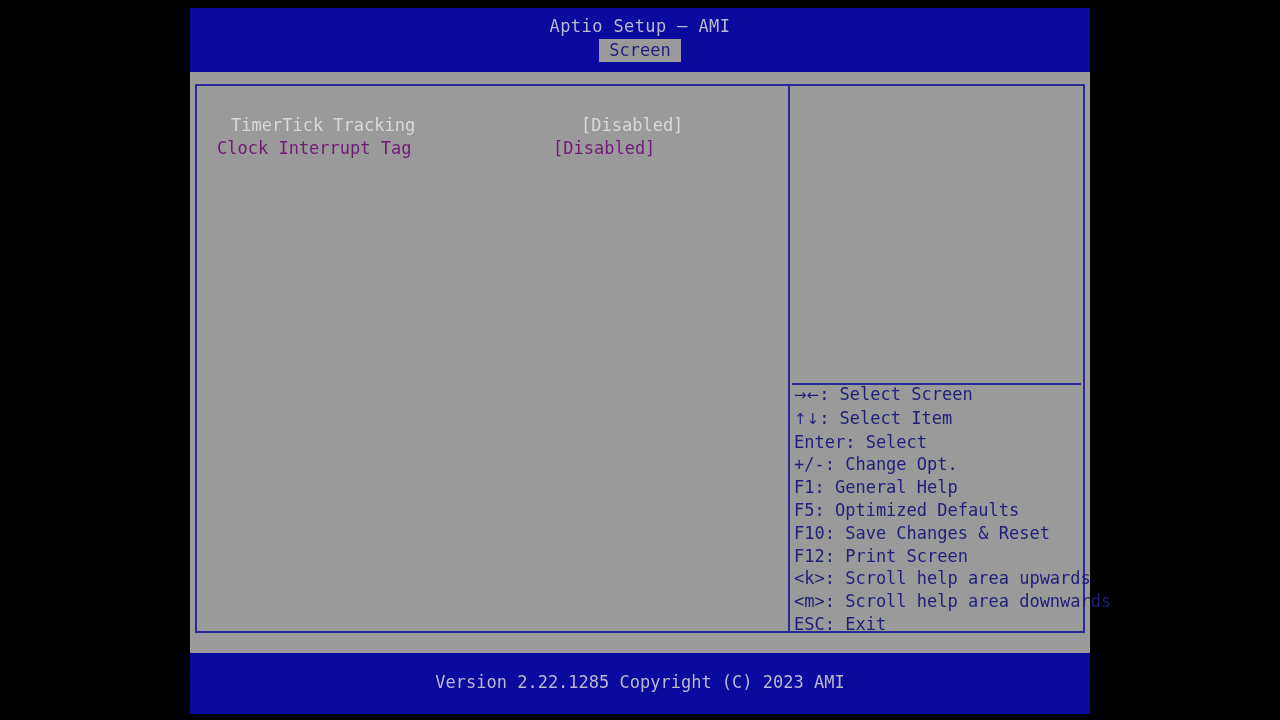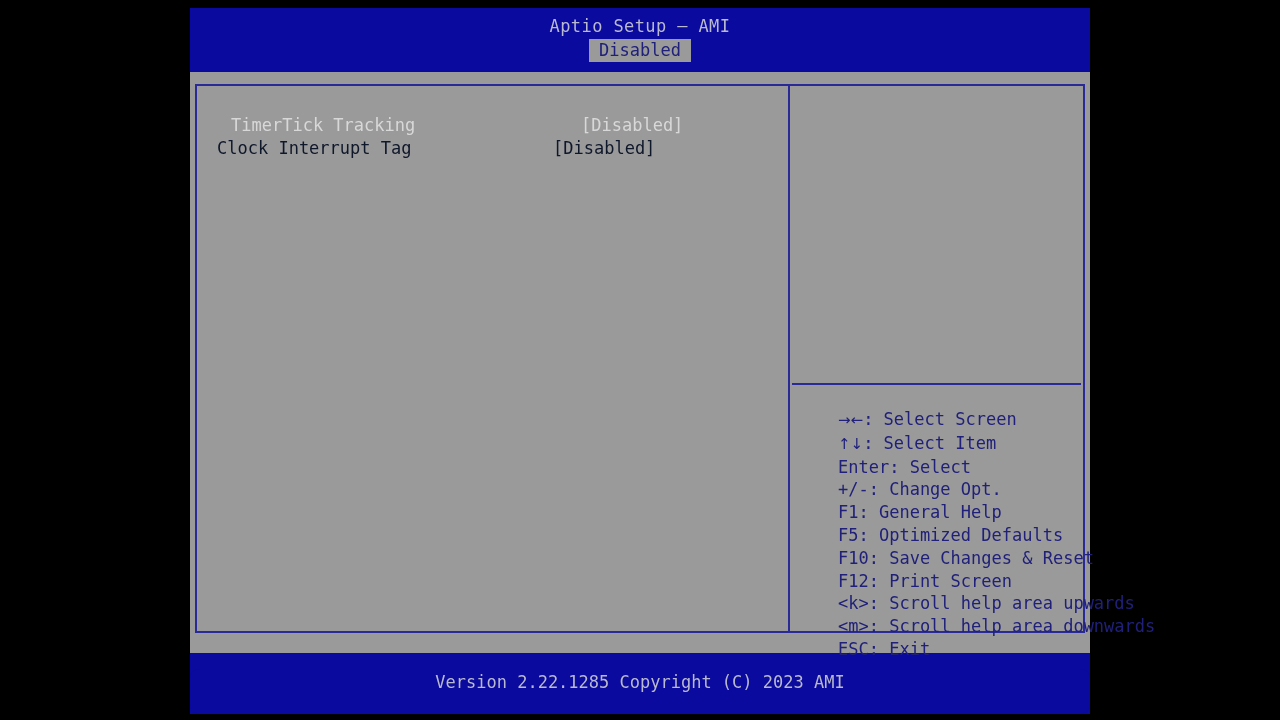--- a/index.html
+++ b/index.html
@@ -109,21 +109,21 @@
   }
   .setting-label {
     width: 336px;
     flex: 0 0 auto;
   }
   .setting-value {
     flex: 0 0 auto;
   }
   .row-active .setting-label,
   .row-active .setting-value {
-    color: #0f172a;
+    color: #701a75;
   }
   .row-dimmed .setting-label,
   .row-dimmed .setting-value {
     color: #d8d8d8;
     margin-left: 14px;
   }
 
   
   #help-description {
     position: absolute;
@@ -141,22 +141,21 @@
     left: 2px;
     right: 2px;
     top: 297px;
     height: 0;
     border-top: 2px solid #2a2a96;
   }
   #help-keys {
     position: absolute;
     left: 4px;
     right: 4px;
-    top: 322px;
-    margin-left: 44px;
+    top: 297px;
   }
   .help-key-row {
     font-size: 17px;
     line-height: 22.8px;
     color: #20207a;
     white-space: pre;
   }
   .help-glyph {
     display: inline-block;
     font-family: "DejaVu Sans", sans-serif;
@@ -183,21 +182,21 @@
   }
 </style>
 </head>
 <body>
 
 <div id="bios-screen">
 
   <div id="header-bar">
     <div id="app-title">Aptio Setup – AMI</div>
     <div id="tab-strip">
-      <div class="tab">Disabled</div>
+      <div class="tab">Screen</div>
     </div>
   </div>
 
   <div id="body-area">
     <div id="panels">
 
       <div class="panel" id="settings-panel">
         <div id="settings-list">
 
           <div class="setting-row row-dimmed">

